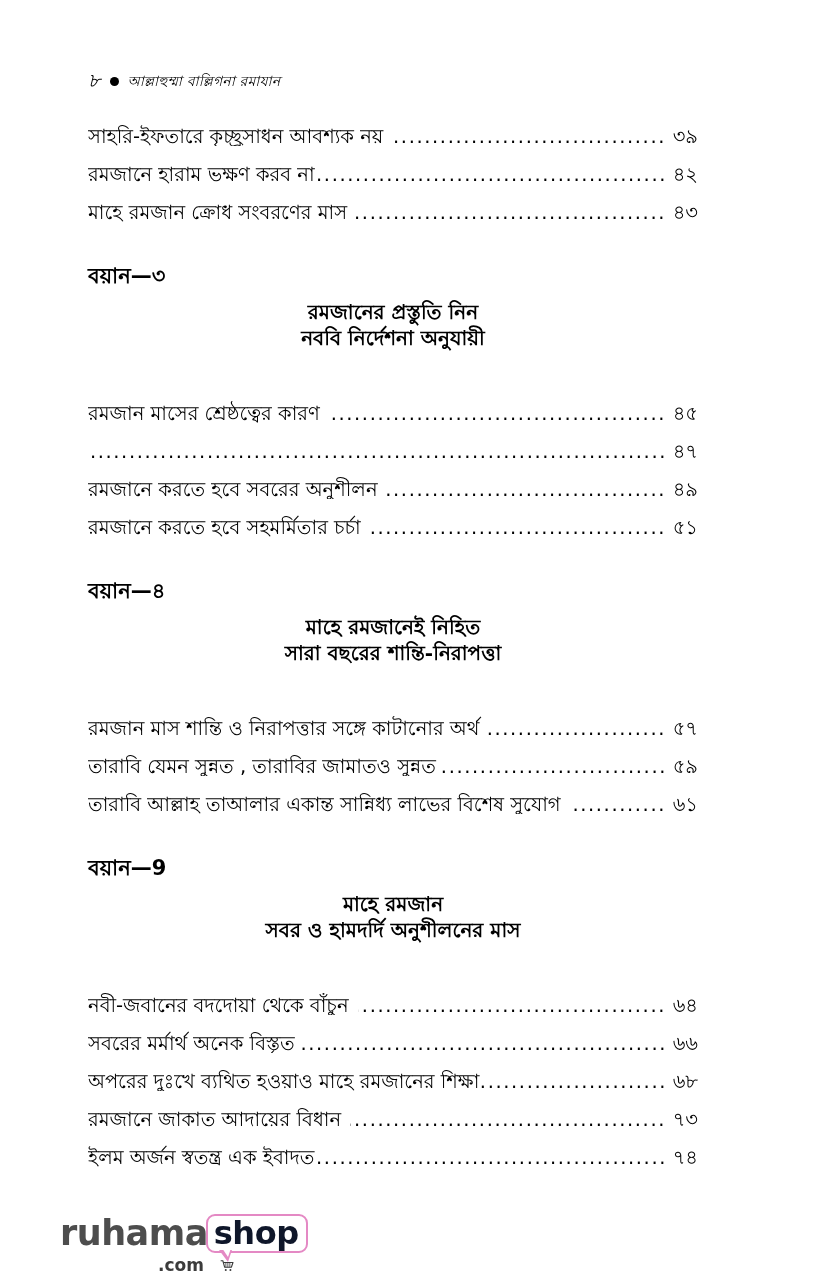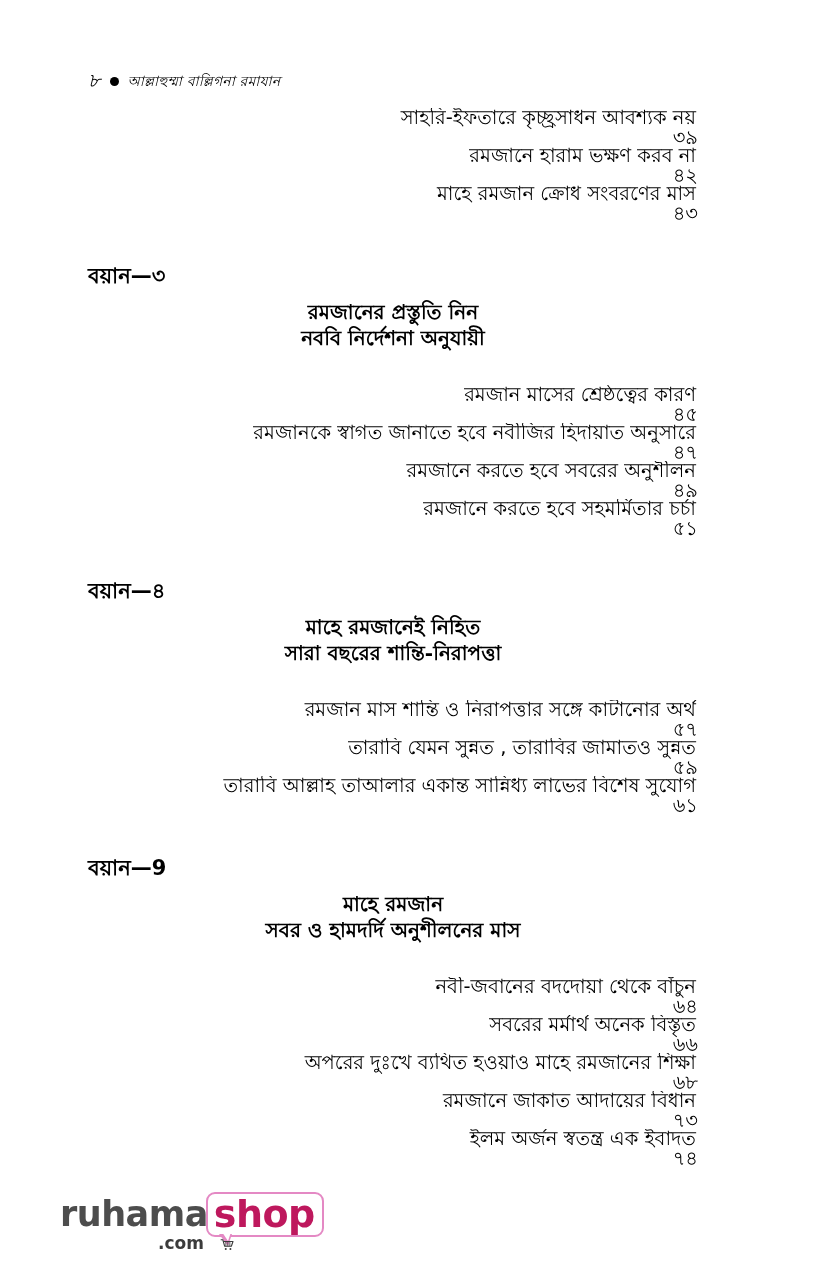--- a/index.html
+++ b/index.html
@@ -73,21 +73,20 @@
 
   .toc-entry {
     display: flex;
     align-items: flex-end;
     width: 100%;
     font-size: 19.5px;
     line-height: 1.0;
     height: 38px;
     white-space: nowrap;
     overflow: hidden;
-    flex-direction: column;
   }
 
   .toc-title {
     flex: 0 0 auto;
     padding-right: 2px;
   }
 
   .toc-gap {
     flex: 0 0 auto;
     width: 6px;
@@ -153,24 +152,24 @@
 
   
   .sp-before-bayan { height: 44px; }
   .sp-bayan-to-title { height: 12px; }
   .sp-title-to-list { height: 34px; }
 
   
   .watermark {
     position: absolute;
     left: 60px;
-    bottom: 38px;
+    bottom: 11px;
     height: 62px;
     display: flex;
-    align-items: flex-end;
+    align-items: center;
     user-select: none;
   }
 
   .wm-inner {
     position: relative;
     display: flex;
     align-items: center;
   }
 
   .wm-ruhama {
@@ -187,23 +186,23 @@
     margin-left: -2px;
     border: 2.5px solid #e489c4;
     border-radius: 9px;
     padding: 1px 7px 2px 6px;
     background: #ffffff;
     line-height: 1;
   }
 
   .wm-shop {
     font-family: "DejaVu Sans", "Liberation Sans", sans-serif;
-    font-size: 38px;
+    font-size: 32px;
     font-weight: bold;
-    color: #be185d;
+    color: #0f172a;
     letter-spacing: -0.5px;
     line-height: 1;
     display: block;
   }
 
   
   .wm-bubble .tail {
     position: absolute;
     left: 11px;
     bottom: -11px;
@@ -293,21 +292,20 @@
           </div>
           <div class="sp-title-to-list"></div>
           <ul class="toc-list">
             <li class="toc-entry">
               <span class="toc-title">রমজান মাসের শ্রেষ্ঠত্বের কারণ</span>
               <span class="toc-gap"></span>
               <span class="toc-leader"></span>
               <span class="toc-page">৪৫</span>
             </li>
             <li class="toc-entry tight">
-              <span class="toc-title">রমজানকে স্বাগত জানাতে হবে নবীজির হিদায়াত অনুসারে</span>
               <span class="toc-gap"></span>
               <span class="toc-leader"></span>
               <span class="toc-page">৪৭</span>
             </li>
             <li class="toc-entry">
               <span class="toc-title">রমজানে করতে হবে সবরের অনুশীলন</span>
               <span class="toc-gap"></span>
               <span class="toc-leader"></span>
               <span class="toc-page">৪৯</span>
             </li>

